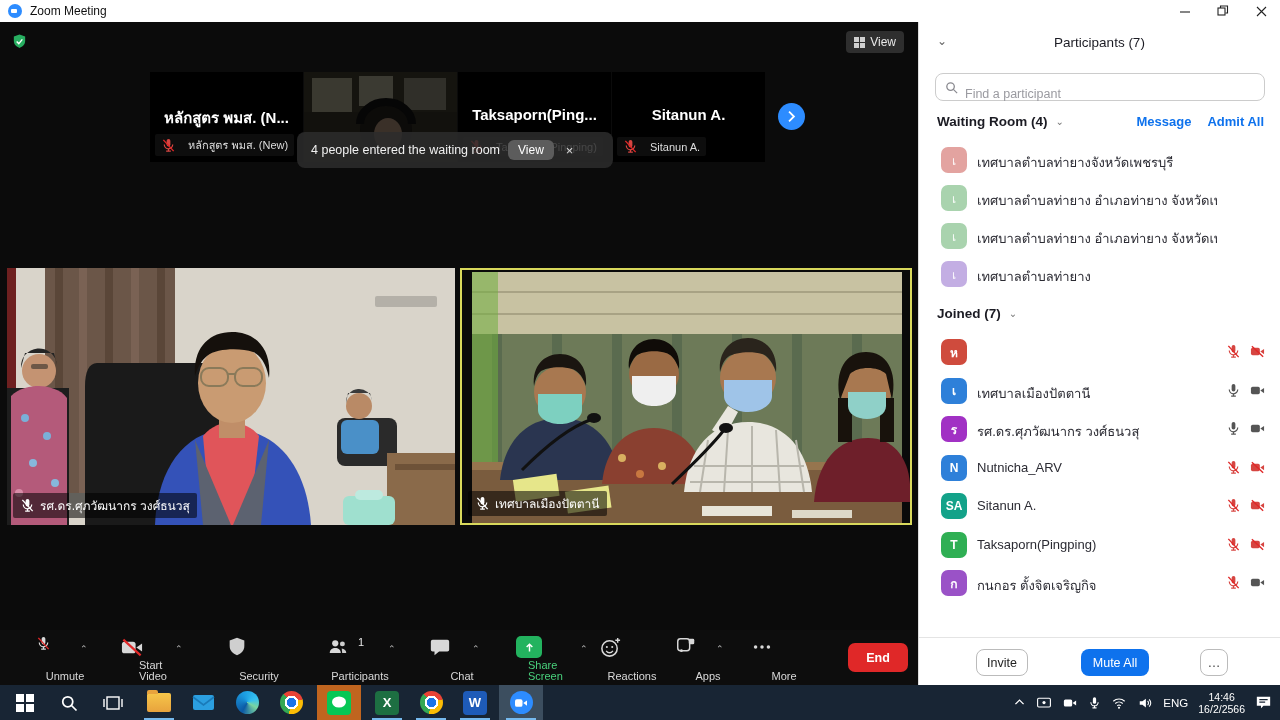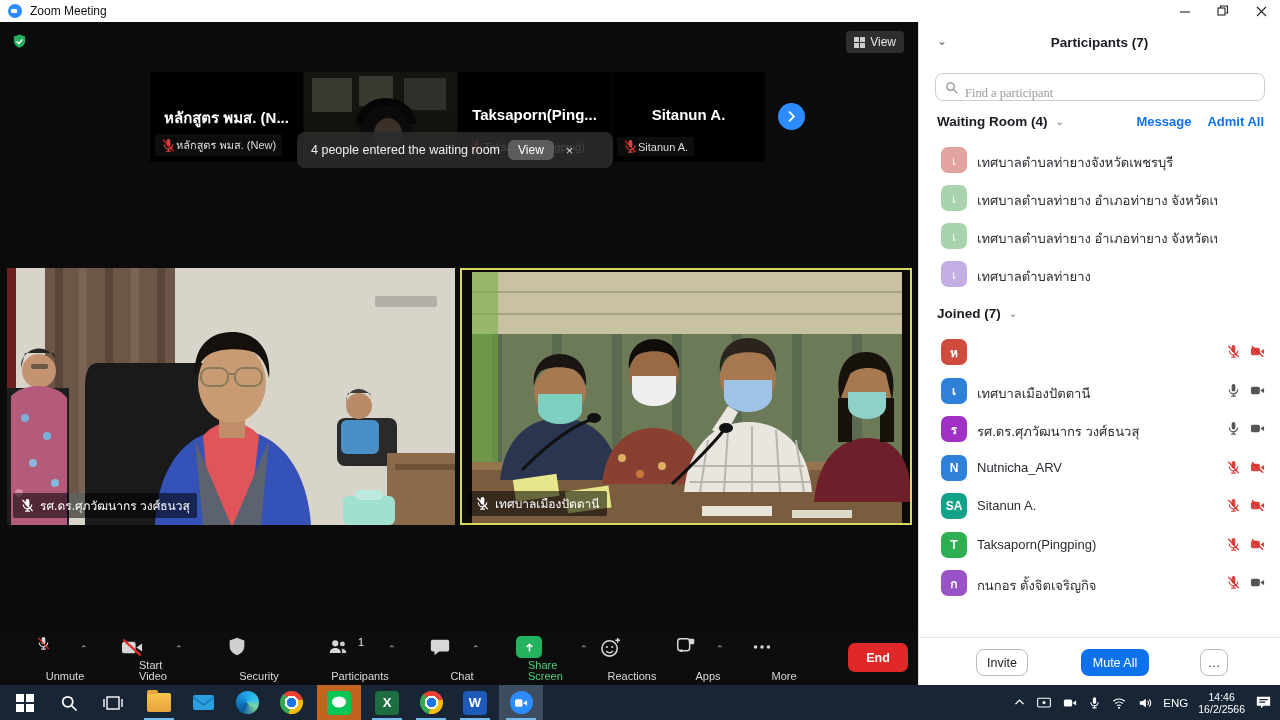--- a/index.html
+++ b/index.html
@@ -25,21 +25,21 @@
   #view-btn { position:absolute; right:14px; top:9px; height:22px; padding:0 8px; background:#2e2e2e;
     border-radius:4px; color:#e8e8e8; font-size:12px; display:flex; align-items:center; gap:5px; }
   .grid-ic { width:11px; height:11px; display:grid; grid-template-columns:1fr 1fr; gap:1px; }
   .grid-ic span { background:#cfcfcf; }
 
   
   .thumb { position:absolute; top:50px; height:90px; width:153px; background:#000; }
   .thumb .t-center { position:absolute; left:0; right:0; top:34px; text-align:center; color:#fff;
     font-weight:bold; font-size:15px; white-space:nowrap; overflow:hidden; }
   .t-label { position:absolute; left:5px; bottom:6px; background:rgba(18,18,18,.72); border-radius:2px;
-    padding:2px 6px; color:#ddd; font-size:11px; display:flex; align-items:center; gap:0; white-space:nowrap; }
+    padding:2px 6px; color:#ddd; font-size:11px; display:flex; align-items:center; gap:12px; white-space:nowrap; }
   #thumb-video { background:linear-gradient(180deg,#30302b 0,#23231f 30%,#141412 60%,#0a0a0a 100%); overflow:hidden; }
   #next-arrow { position:absolute; left:778px; top:81px; width:27px; height:27px; border-radius:50%;
     background:#2d8cff; display:flex; align-items:center; justify-content:center; }
 
   
   #toast { position:absolute; left:297px; top:110px; width:316px; height:36px; background:rgba(44,44,44,.86);
     border-radius:8px; display:flex; align-items:center; padding:0 10px 0 14px; gap:8px; z-index:5; }
   #toast .toast-text { color:#f0f0f0; font-size:12.5px; white-space:nowrap; }
   #toast-view { background:#5c5c5c; border-radius:6px; color:#fff; font-size:12px; padding:3px 10px; }
   #toast-close { color:#ddd; font-size:13px; padding:0 4px; }
@@ -63,25 +63,25 @@
     align-items:center; justify-content:center; }
   #end-btn { position:absolute; left:848px; top:13px; width:60px; height:29px; background:#e02828;
     border-radius:7px; color:#fff; font-size:12.5px; font-weight:bold; display:flex; align-items:center;
     justify-content:center; }
 
   
   #sidebar { position:absolute; left:918px; top:22px; width:362px; height:663px; background:#fff;
     border-left:1px solid #ddd; }
   #sb-collapse { position:absolute; left:18px; top:12px; color:#666; font-size:12px; }
   #sb-title { position:absolute; left:0; right:0; top:13px; text-align:center; font-size:13.5px;
-    font-weight:bold; color:#1b1b23; }
+    font-weight:normal; color:#1b1b23; }
   #sb-search { position:absolute; left:16px; top:51px; width:330px; height:28px; border:1px solid #ccc;
     border-radius:8px; background:#fff; display:flex; align-items:center; padding:0 8px; gap:6px; }
   #sb-search input { border:none; outline:none; flex:1; font-size:12.5px; color:#333;
-    font-family:Liberation Serif, serif; background:transparent;margin-top:13px; }
+    font-family:Liberation Sans, sans-serif; background:transparent;margin-top:13px; }
   #sb-search input::placeholder { color:#9a9aa0; }
   .sb-sec-head { position:absolute; left:18px; font-size:13.5px; font-weight:bold; color:#1b1b23;
     display:flex; align-items:center; gap:8px; }
   .sb-chev { color:#777; font-size:10px; font-weight:normal; }
   #wr-links { position:absolute; right:16px; top:92px; display:flex; gap:16px; }
   #wr-links span { color:#0e72ed; font-size:13px; font-weight:bold; }
   .p-row { position:absolute; left:0; width:362px; height:38px; }
   .p-av { position:absolute; left:22px; top:6px; width:26px; height:26px; border-radius:7px;
     display:flex; align-items:center; justify-content:center; color:#fff; font-size:12px; font-weight:bold; }
   .p-av.pale { color:rgba(255,255,255,.92); font-weight:normal; }

